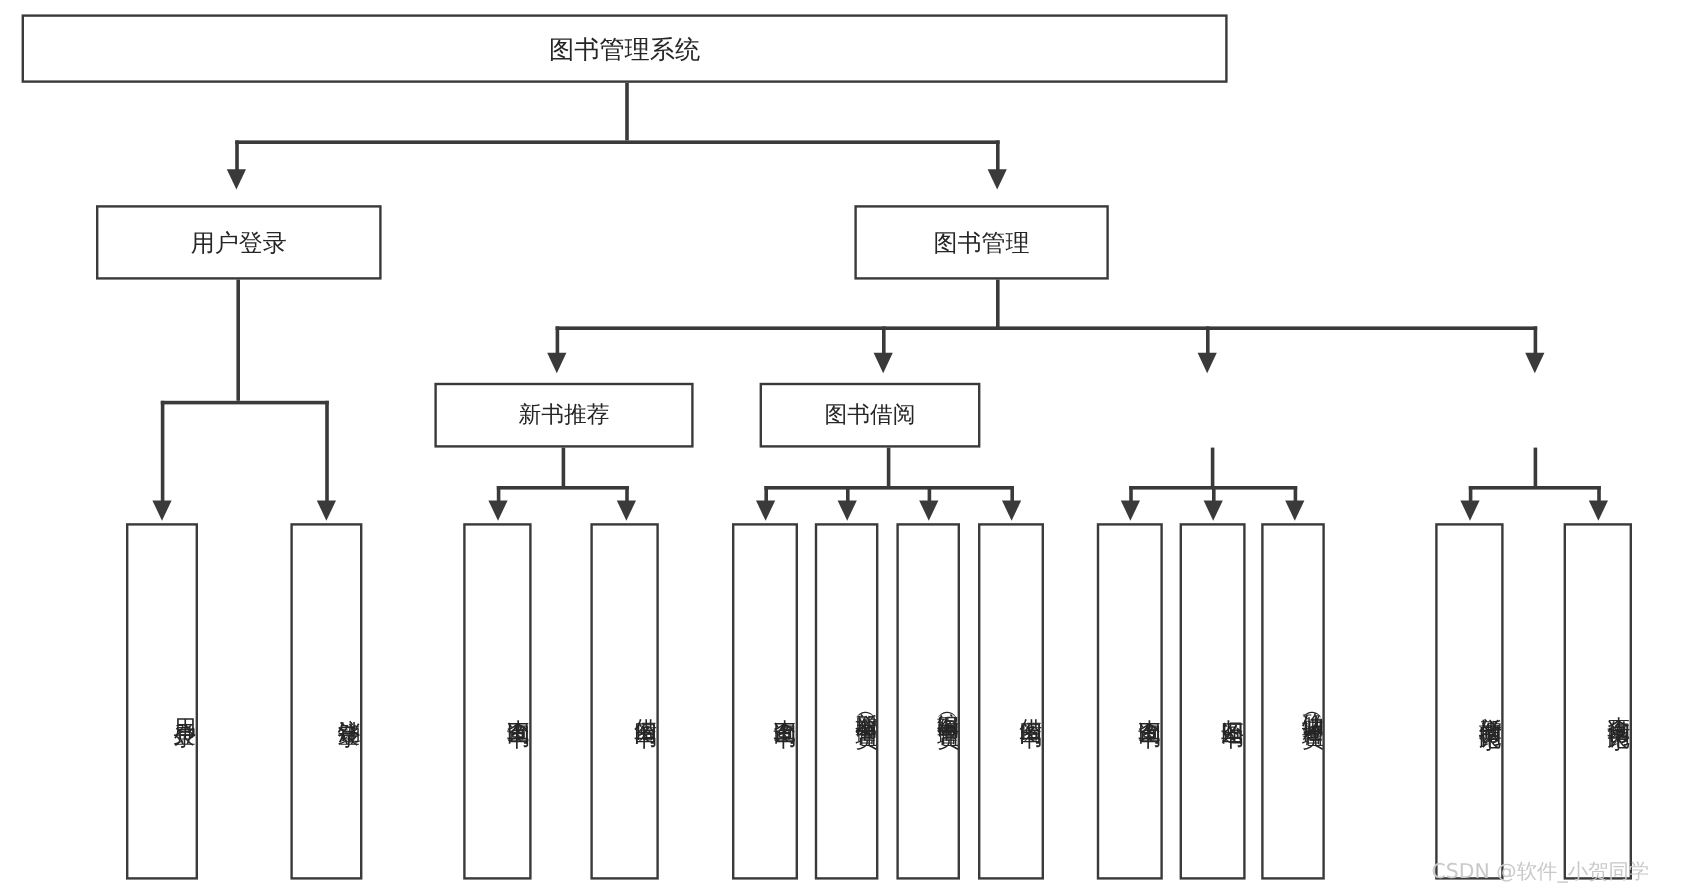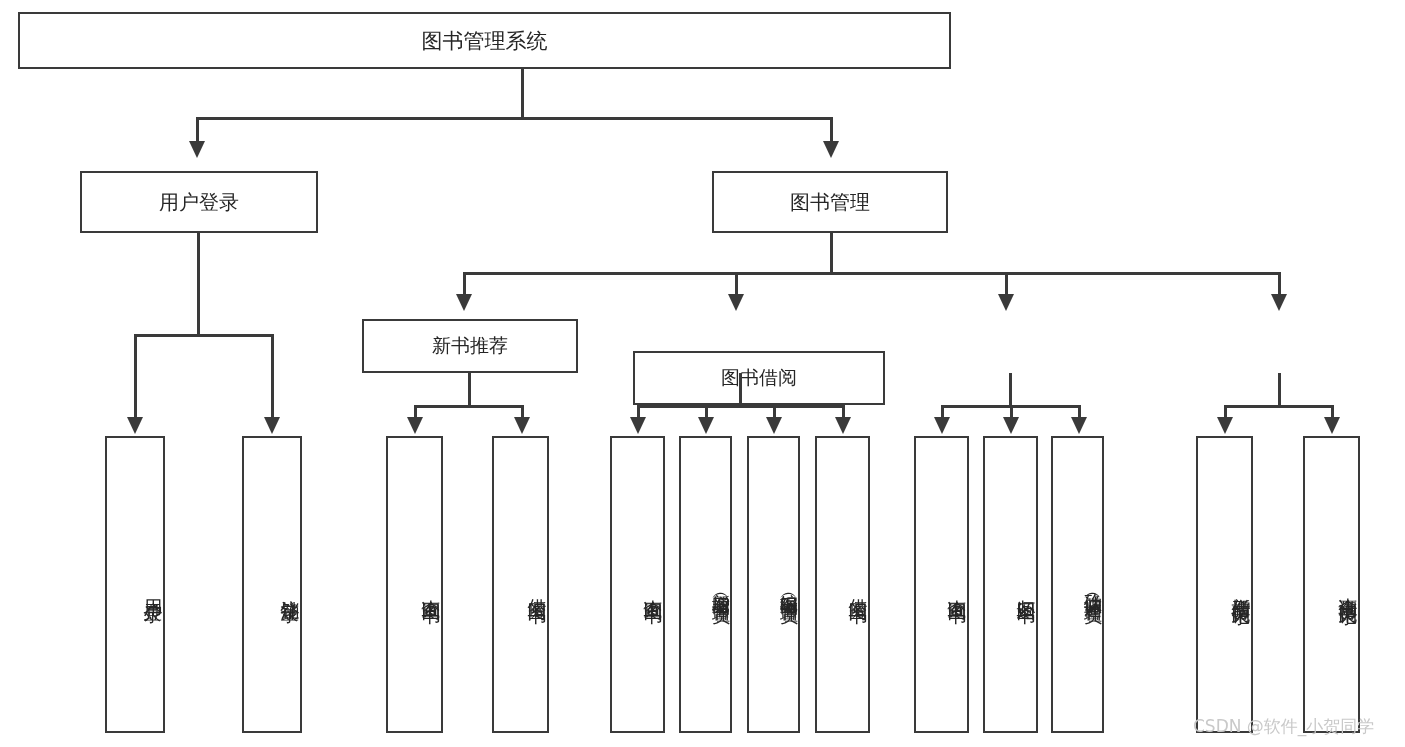--- a/index.html
+++ b/index.html
@@ -69,34 +69,34 @@
     font-size: 17px;
     white-space: nowrap;
     user-select: none;
   }
 </style>
 </head>
 <body>
 
 <div id="canvas">
 
-  <div class="node root" style="left:18px; top:12px; width:933px; height:57px;">图书管理系统</div>
+  <div class="node root" style="left:18px; top:12px; width:1005px; height:57px;">图书管理系统</div>
 
   <div class="conn v" style="left:521px; top:69px; height:48px;"></div>
 
   <div class="conn h" style="left:196px; top:117px; width:637px;"></div>
 
   <div class="conn v" style="left:196px; top:117px; height:26px;"></div>
   <div class="arrow" style="left:189px; top:141px;"></div>
 
   <div class="conn v" style="left:830px; top:117px; height:26px;"></div>
   <div class="arrow" style="left:823px; top:141px;"></div>
 
   <div class="node lvl1" style="left:80px; top:171px; width:238px; height:62px;">用户登录</div>
-  <div class="node lvl1" style="left:712px; top:171px; width:236px; height:62px;">图书管理</div>
+  <div class="node lvl1" style="left:712px; top:171px; width:212px; height:62px;">图书管理</div>
 
   <div class="conn v" style="left:197px; top:233px; height:101px;"></div>
   <div class="conn h" style="left:134px; top:334px; width:140px;"></div>
   <div class="conn v" style="left:134px; top:334px; height:85px;"></div>
   <div class="arrow" style="left:127px; top:417px;"></div>
   <div class="conn v" style="left:271px; top:334px; height:85px;"></div>
   <div class="arrow" style="left:264px; top:417px;"></div>
 
   <div class="node leaf" style="left:105px; top:436px; width:60px; height:297px;">用户登录</div>
   <div class="node leaf" style="left:242px; top:436px; width:60px; height:297px;">注销登录</div>
@@ -106,21 +106,21 @@
   <div class="conn v" style="left:463px; top:272px; height:24px;"></div>
   <div class="arrow" style="left:456px; top:294px;"></div>
   <div class="conn v" style="left:735px; top:272px; height:24px;"></div>
   <div class="arrow" style="left:728px; top:294px;"></div>
   <div class="conn v" style="left:1005px; top:272px; height:24px;"></div>
   <div class="arrow" style="left:998px; top:294px;"></div>
   <div class="conn v" style="left:1278px; top:272px; height:24px;"></div>
   <div class="arrow" style="left:1271px; top:294px;"></div>
 
   <div class="node lvl2" style="left:362px; top:319px; width:216px; height:54px;">新书推荐</div>
-  <div class="node lvl2" style="left:633px; top:319px; width:252px; height:54px;margin-top:32px;">图书借阅</div>
+  <div class="node lvl2" style="left:633px; top:319px; width:184px; height:54px;">图书借阅</div>
 
   <div class="conn v" style="left:468px; top:373px; height:33px;"></div>
   <div class="conn h" style="left:414px; top:405px; width:110px;"></div>
   <div class="conn v" style="left:414px; top:405px; height:14px;"></div>
   <div class="arrow" style="left:407px; top:417px;"></div>
   <div class="conn v" style="left:521px; top:405px; height:14px;"></div>
   <div class="arrow" style="left:514px; top:417px;"></div>
 
   <div class="node leaf" style="left:386px; top:436px; width:57px; height:297px;">查询图书</div>
   <div class="node leaf" style="left:492px; top:436px; width:57px; height:297px;">借阅图书</div>

